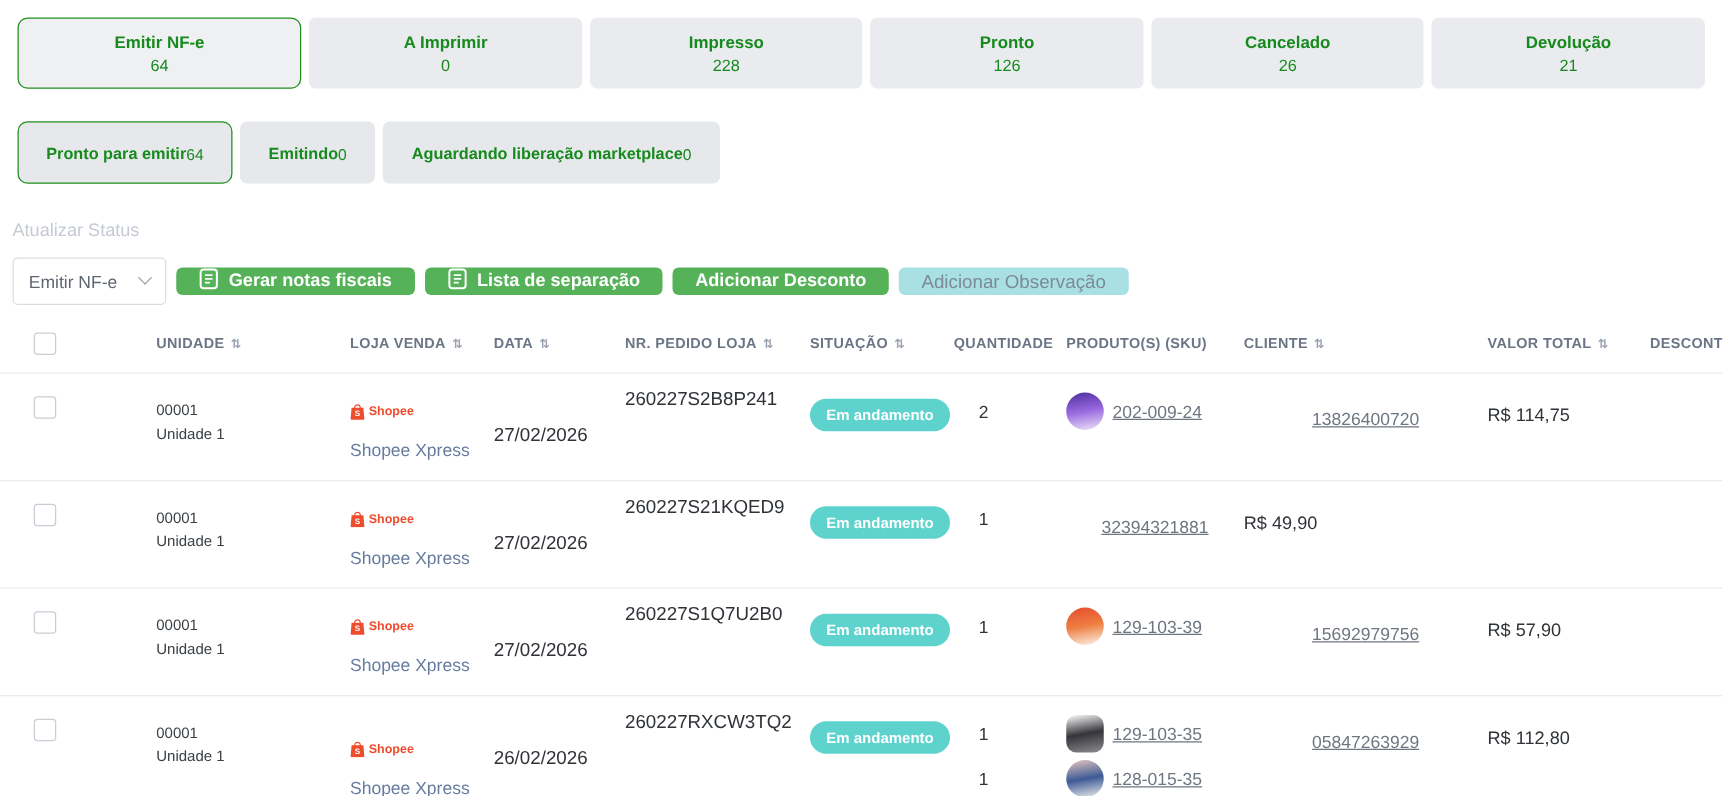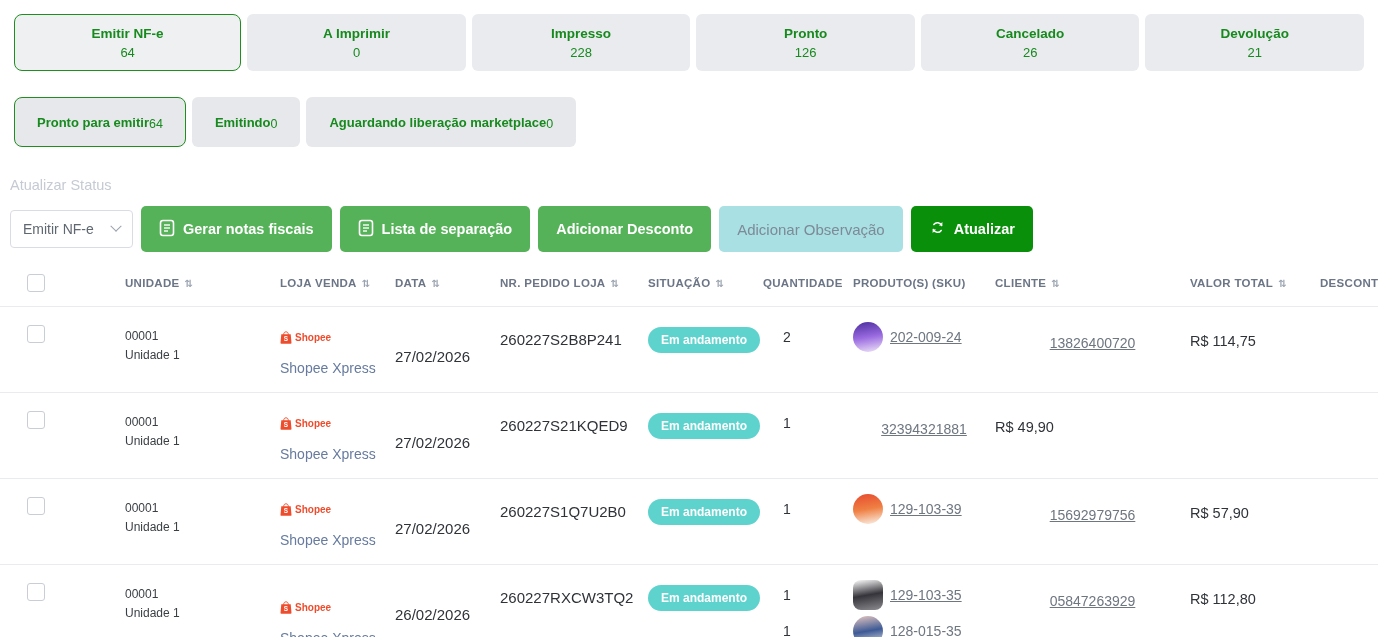--- a/index.html
+++ b/index.html
@@ -23,21 +23,21 @@
   .subtab .t-count { color:#178a1e; font-size:12.5px; margin-top:3px; }
 
   
   .status-label { margin:30px 0 0 10px; font-size:14.5px; color:#c5cad3; }
   .toolbar { display:flex; align-items:center; gap:8px; margin:13px 0 0 10px; }
   .select-box { width:123px; height:38px; background:#fff; border:1px solid #d9dde2; border-radius:4px;
     display:flex; align-items:center; justify-content:space-between; padding:0 12px; cursor:pointer; }
   .select-box .sel-text { font-size:14px; color:#5f6770; }
   .chevron { width:8px; height:8px; border-right:1.6px solid #9aa3ae; border-bottom:1.6px solid #9aa3ae;
     transform:rotate(45deg) translate(-2px,-2px); }
-  .btn { height:46px; border:none; border-radius:5px; display:flex; align-items:center; gap:8px;
+  .btn { height:22px; border:none; border-radius:5px; display:flex; align-items:center; gap:8px;
     padding:0 18px; font-size:14.5px; font-weight:bold; cursor:pointer;
     font-family:"Liberation Sans","DejaVu Sans",sans-serif; }
   .btn-green { background:#55b259; color:#fff; }
   .btn-teal { background:#a9e0e3; color:#7d8a97; font-weight:normal; font-size:15px; }
   .btn-dark { background:#0a8f0a; color:#fff; }
 
   
   .grid { display:grid; grid-template-columns:125px 155px 115px 105px 148px 115px 90px 142px 195px 130px 120px; }
   .thead { margin-top:22px; padding-bottom:14px; }
   .th { font-size:11.5px; font-weight:bold; color:#6b7586; letter-spacing:.3px; display:flex; align-items:center; gap:5px; }
@@ -45,21 +45,21 @@
   .row { border-top:1px solid #e9ebee; min-height:86px; padding:12px 0 6px 0; }
   .cell { font-size:14px; }
   .chk { width:18px; height:18px; margin:6px 0 0 27px; accent-color:#fff; border:1.5px solid #c9ced6;
     appearance:none; background:#fff; border-radius:3px; cursor:pointer; }
   .unit { margin-top:8px; font-size:12px; line-height:19px; color:#3a3f44; }
   .loja { margin-top:12px; display:flex; flex-direction:column; gap:16px; }
   .shopee-line { display:flex; align-items:center; gap:3px; }
   .shopee-word { color:#ee4d2d; font-size:10px; font-weight:bold; }
   .store-link { color:#667b9e; font-size:14px; text-decoration:none; cursor:pointer; }
   .date-cell { margin-top:29px; font-size:15px; color:#2f3338; }
-  .order-cell { margin-top:12px; font-size:15px; color:#2f3338; }
+  .order-cell { font-size:15px; color:#2f3338; }
   .badge { margin-top:8px; display:inline-block; background:#5ed3cd; color:#fff; font-size:12px; font-weight:bold;
     padding:6px 13px; border-radius:14px; }
   .qty-line { height:36px; display:flex; align-items:center; padding-left:20px; font-size:14px; }
   .prod-line { height:36px; display:flex; align-items:center; gap:7px; }
   .avatar { width:30px; height:30px; border-radius:50%; flex:0 0 30px; cursor:pointer; }
   .avatar.no-ring { border-radius:8px; }
   .link { color:#6e7680; font-size:14px; text-decoration:underline; cursor:pointer; }
   .client-cell { margin-top:16px;text-align:center; }
   .total-cell { margin-top:14px; font-size:14.5px; color:#2f3338; }
 </style>
@@ -141,31 +141,20 @@
   </button>
 
   <button class="btn btn-green">
     <span>Adicionar Desconto</span>
   </button>
 
   <button class="btn btn-teal">
     <span>Adicionar Observação</span>
   </button>
 
-  <button class="btn btn-dark">
-    <span>
-      <svg width="17" height="17" viewBox="0 0 24 24">
-          <path d="M6.2 14.8a6.3 6.3 0 0 0 11 1.4" fill="none" stroke="#fff" stroke-width="2.1" stroke-linecap="round"></path>
-          <path d="M17.8 9.2a6.3 6.3 0 0 0-11-1.4" fill="none" stroke="#fff" stroke-width="2.1" stroke-linecap="round"></path>
-          <path d="M18.9 4.2v5h-5z" fill="#fff"></path>
-          <path d="M5.1 19.8v-5h5z" fill="#fff"></path>
-        </svg>
-    </span>
-    <span>Atualizar</span>
-  </button>
 </div>
 
 <div class="grid thead">
   <div class="th">
     <input type="checkbox" class="chk" style="margin-top: 0px;">
   </div>
   <div class="th">
     <span>UNIDADE</span>
     <span class="sort-ic">⇅</span>
   </div>

